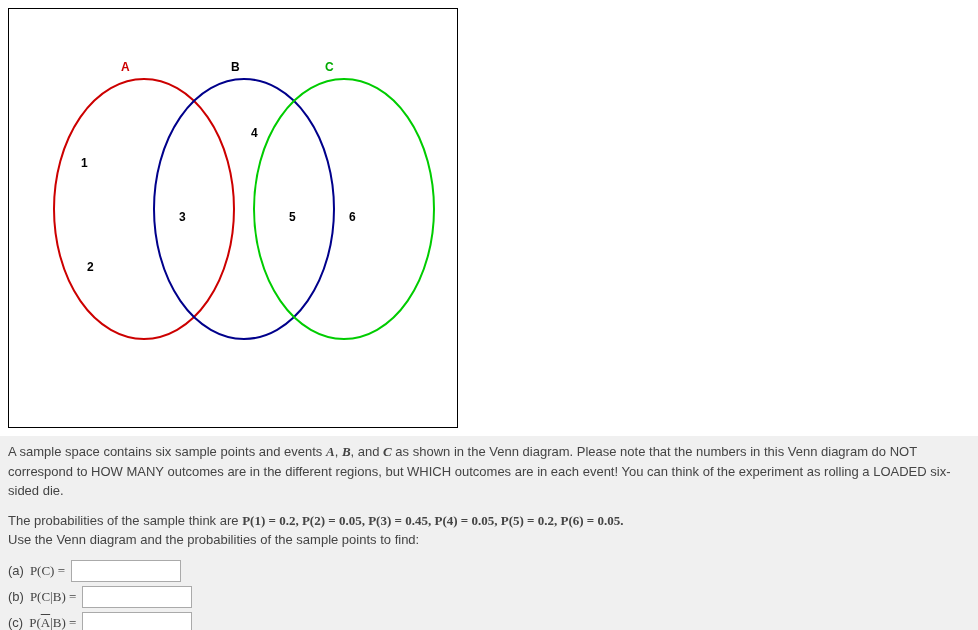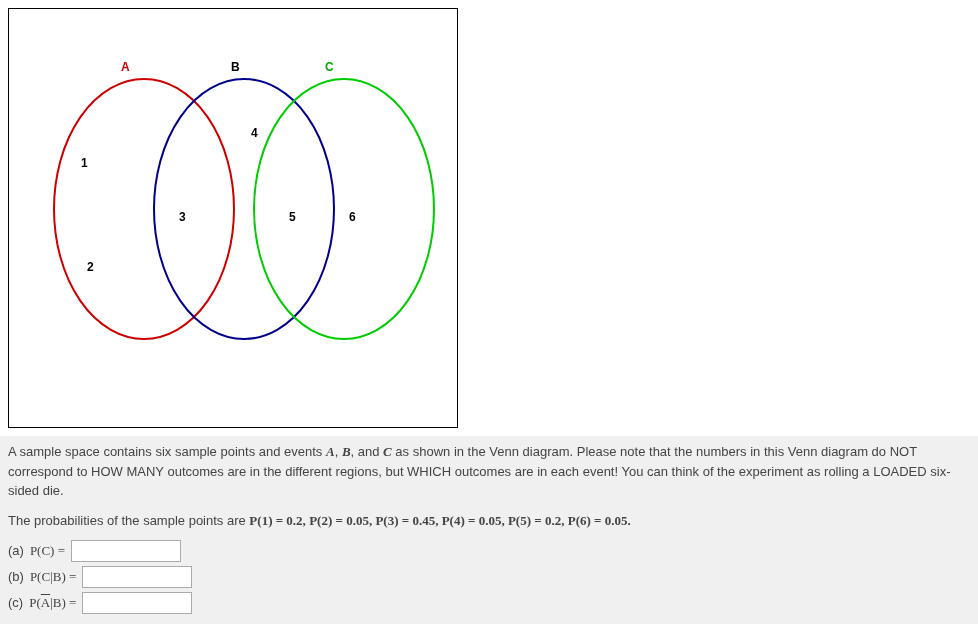--- a/index.html
+++ b/index.html
@@ -93,30 +93,31 @@
     <text x="340" y="212" class="point-label">6</text>
   </svg>
 </div>
 
 <div class="problem-text">
   <p>
     <span>A sample space contains six sample points and events </span><span class="math-var">A</span><span>, </span><span class="math-var">B</span><span>, and </span><span class="math-var">C</span><span> as shown in the Venn diagram. Please note that the numbers in this Venn diagram do NOT correspond to HOW MANY outcomes are in the different regions, but WHICH outcomes are in each event! You can think of the experiment as rolling a LOADED six-sided die.</span>
   </p>
 
   <p>
-    <span>The probabilities of the sample points are </span>
+    <span>The probabilities of the sample think are </span>
     <span class="math" style="font-weight:bold;">
       <span>P(1) = 0.2, </span>
       <span>P(2) = 0.05, </span>
       <span>P(3) = 0.45, </span>
       <span>P(4) = 0.05, </span>
       <span>P(5) = 0.2, </span>
       <span>P(6) = 0.05.</span>
     </span>
     <br>
+    <span>Use the Venn diagram and the probabilities of the sample points to find:</span>
   </p>
 
   <div class="answer-row">
     <span>(a)  </span>
     <span class="math">P(C) =</span>
     <input class="answer-input" type="text" style="">
   </div>
 
   <div class="answer-row">
     <span>(b)  </span>

